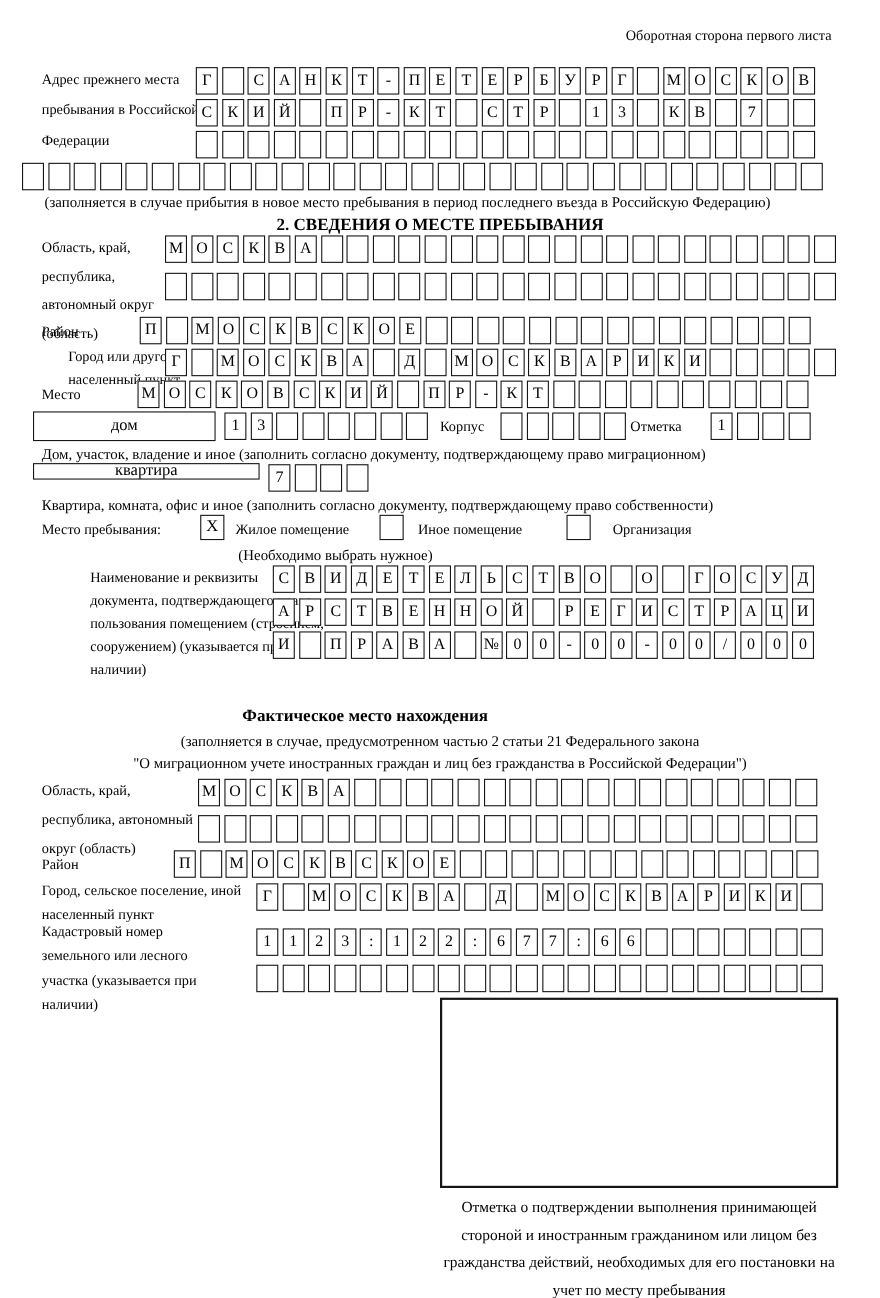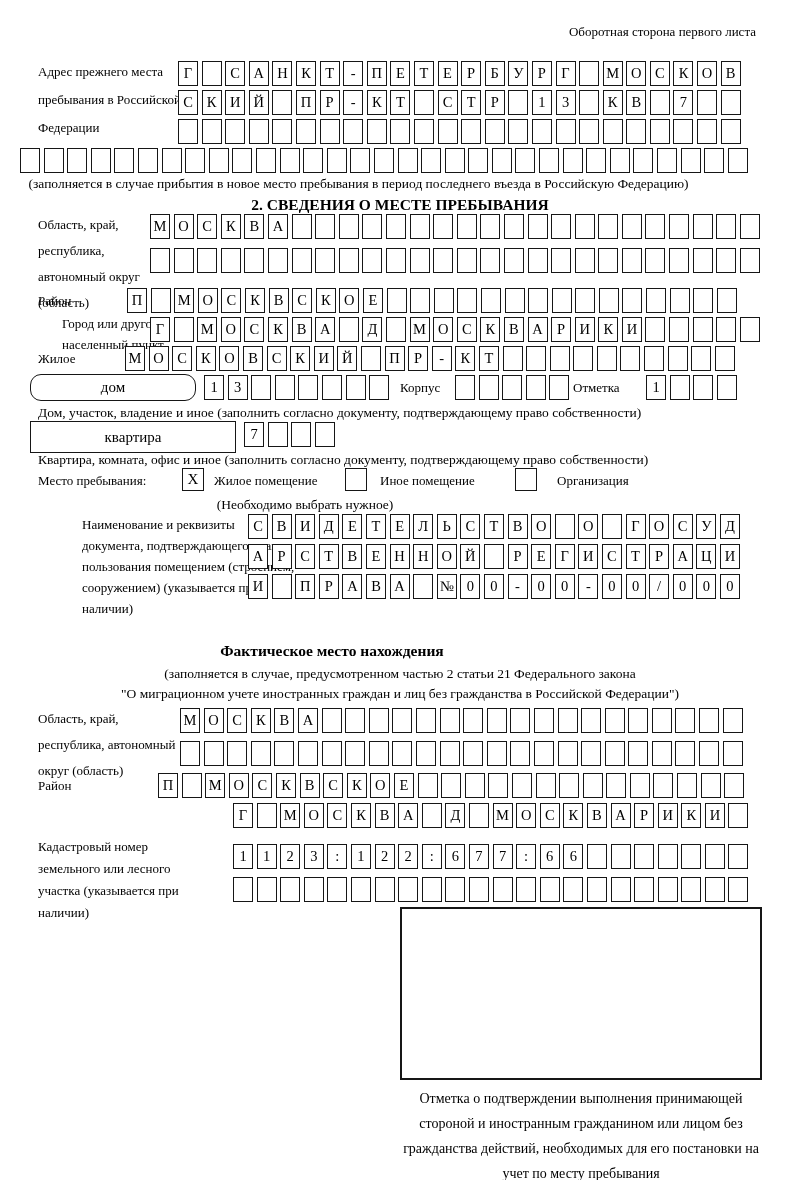--- a/index.html
+++ b/index.html
@@ -131,21 +131,21 @@
       <div class="cell"></div>
       <div class="cell"></div>
       <div class="cell"></div>
       <div class="cell"></div>
       <div class="cell"></div>
       <div class="cell"></div>
       <div class="cell"></div>
       <div class="cell"></div>
       <div class="cell"></div>
     </div>
-  <div class="abs note ctr" style="left:0;top:175px;width:717px;">(заполняется в случае прибытия в новое место пребывания в период последнего въезда в Российскую Федерацию)</div>
+  <div class="abs note ctr" style="left:0;top:175px;width:717px;padding-left:12px;">(заполняется в случае прибытия в новое место пребывания в период последнего въезда в Российскую Федерацию)</div>
 
   <div class="abs lbl ctr bold" style="left:0;top:195px;width:800px;font-size:15.5px;">2. СВЕДЕНИЯ О МЕСТЕ ПРЕБЫВАНИЯ</div>
 
   <div class="abs lbl" style="left:38px;top:212px;width:112px;line-height:26px;">Область, край, республика, автономный округ (область)</div>
   <div class="cells" style="left:150px;top:214px;">
       <div class="cell">М</div>
       <div class="cell">О</div>
       <div class="cell">С</div>
       <div class="cell">К</div>
       <div class="cell">В</div>
@@ -253,21 +253,21 @@
       <div class="cell">И</div>
       <div class="cell">К</div>
       <div class="cell">И</div>
       <div class="cell"></div>
       <div class="cell"></div>
       <div class="cell"></div>
       <div class="cell"></div>
       <div class="cell"></div>
     </div>
 
-  <div class="abs lbl" style="left:38px;top:349px;">Жилое</div>
+  <div class="abs lbl" style="left:38px;top:349px;">Место</div>
   <div class="cells" style="left:125px;top:346px;">
       <div class="cell">М</div>
       <div class="cell">О</div>
       <div class="cell">С</div>
       <div class="cell">К</div>
       <div class="cell">О</div>
       <div class="cell">В</div>
       <div class="cell">С</div>
       <div class="cell">К</div>
       <div class="cell">И</div>
@@ -283,21 +283,21 @@
       <div class="cell"></div>
       <div class="cell"></div>
       <div class="cell"></div>
       <div class="cell"></div>
       <div class="cell"></div>
       <div class="cell"></div>
       <div class="cell"></div>
       <div class="cell"></div>
     </div>
 
-  <div class="namebox" style="left:30px;top:374px;width:166px;height:27px;border-radius:11px;">
+  <div class="namebox" style="left:30px;top:374px;width:166px;height:27px;">
     <span>дом</span>
   </div>
   <div class="cells" style="left:204px;top:375px;">
       <div class="cell">1</div>
       <div class="cell">3</div>
       <div class="cell"></div>
       <div class="cell"></div>
       <div class="cell"></div>
       <div class="cell"></div>
       <div class="cell"></div>
@@ -311,23 +311,23 @@
       <div class="cell"></div>
       <div class="cell"></div>
     </div>
   <div class="abs lbl" style="left:573px;top:378px;">Отметка</div>
   <div class="cells" style="left:646px;top:375px;">
       <div class="cell">1</div>
       <div class="cell"></div>
       <div class="cell"></div>
       <div class="cell"></div>
     </div>
-  <div class="abs note" style="left:38px;top:404px;">Дом, участок, владение и иное (заполнить согласно документу, подтверждающему право собственности)</div>
-
-  <div class="namebox" style="left:30px;top:421px;width:206px;height:32px;text-align:center;">
+  <div class="abs note" style="left:38px;top:404px;">Дом, участок, владение и иное (заполнить согласно документу, подтверждающему право миграционном)</div>
+
+  <div class="namebox" style="left:30px;top:421px;width:206px;height:15px;text-align:center;">
     <span>квартира</span>
   </div>
   <div class="cells" style="left:244px;top:422px;">
       <div class="cell">7</div>
       <div class="cell"></div>
       <div class="cell"></div>
       <div class="cell"></div>
     </div>
   <div class="abs note" style="left:38px;top:451px;">Квартира, комната, офис и иное (заполнить согласно документу, подтверждающему право собственности)</div>
 
@@ -497,20 +497,21 @@
       <div class="cell"></div>
       <div class="cell"></div>
       <div class="cell"></div>
       <div class="cell"></div>
       <div class="cell"></div>
       <div class="cell"></div>
       <div class="cell"></div>
       <div class="cell"></div>
     </div>
 
+  <div class="abs lbl" style="left:38px;top:799px;width:195px;line-height:21px;">Город, сельское поселение, иной населенный пункт</div>
   <div class="cells" style="left:233px;top:803px;">
       <div class="cell">Г</div>
       <div class="cell"></div>
       <div class="cell">М</div>
       <div class="cell">О</div>
       <div class="cell">С</div>
       <div class="cell">К</div>
       <div class="cell">В</div>
       <div class="cell">А</div>
       <div class="cell"></div>

